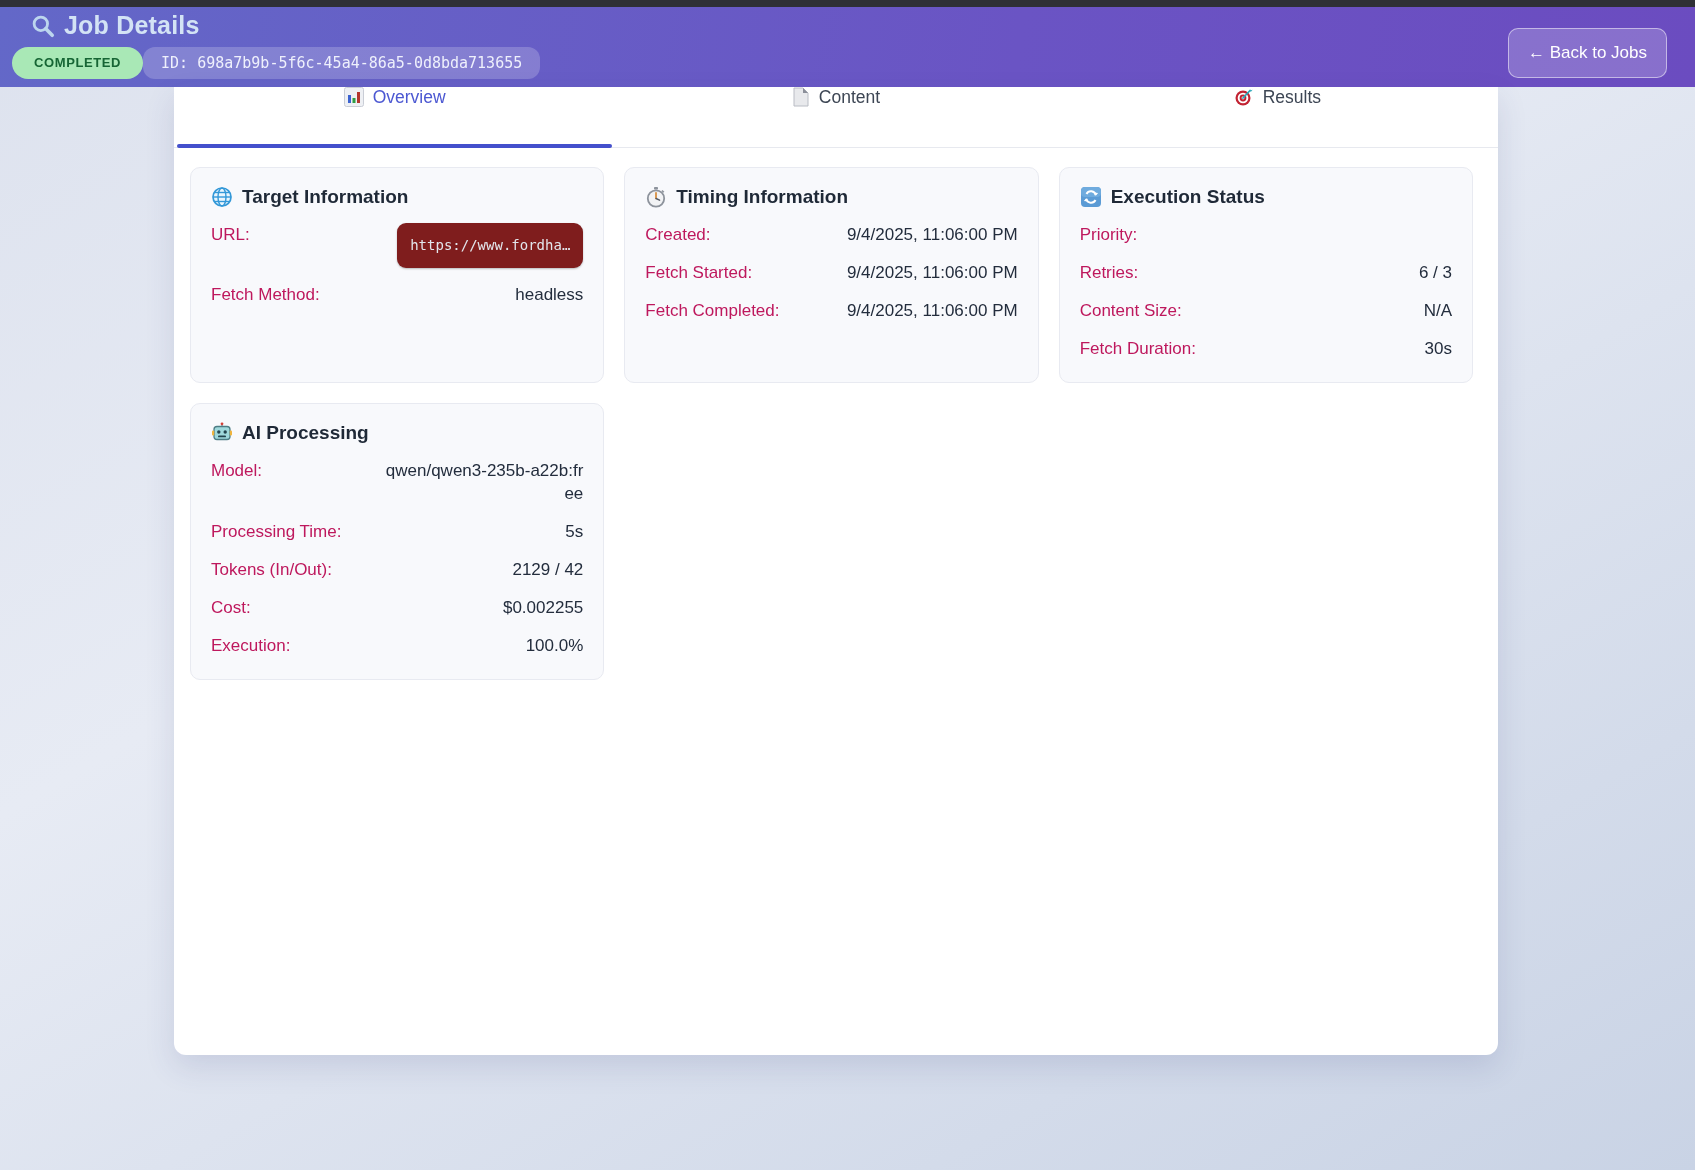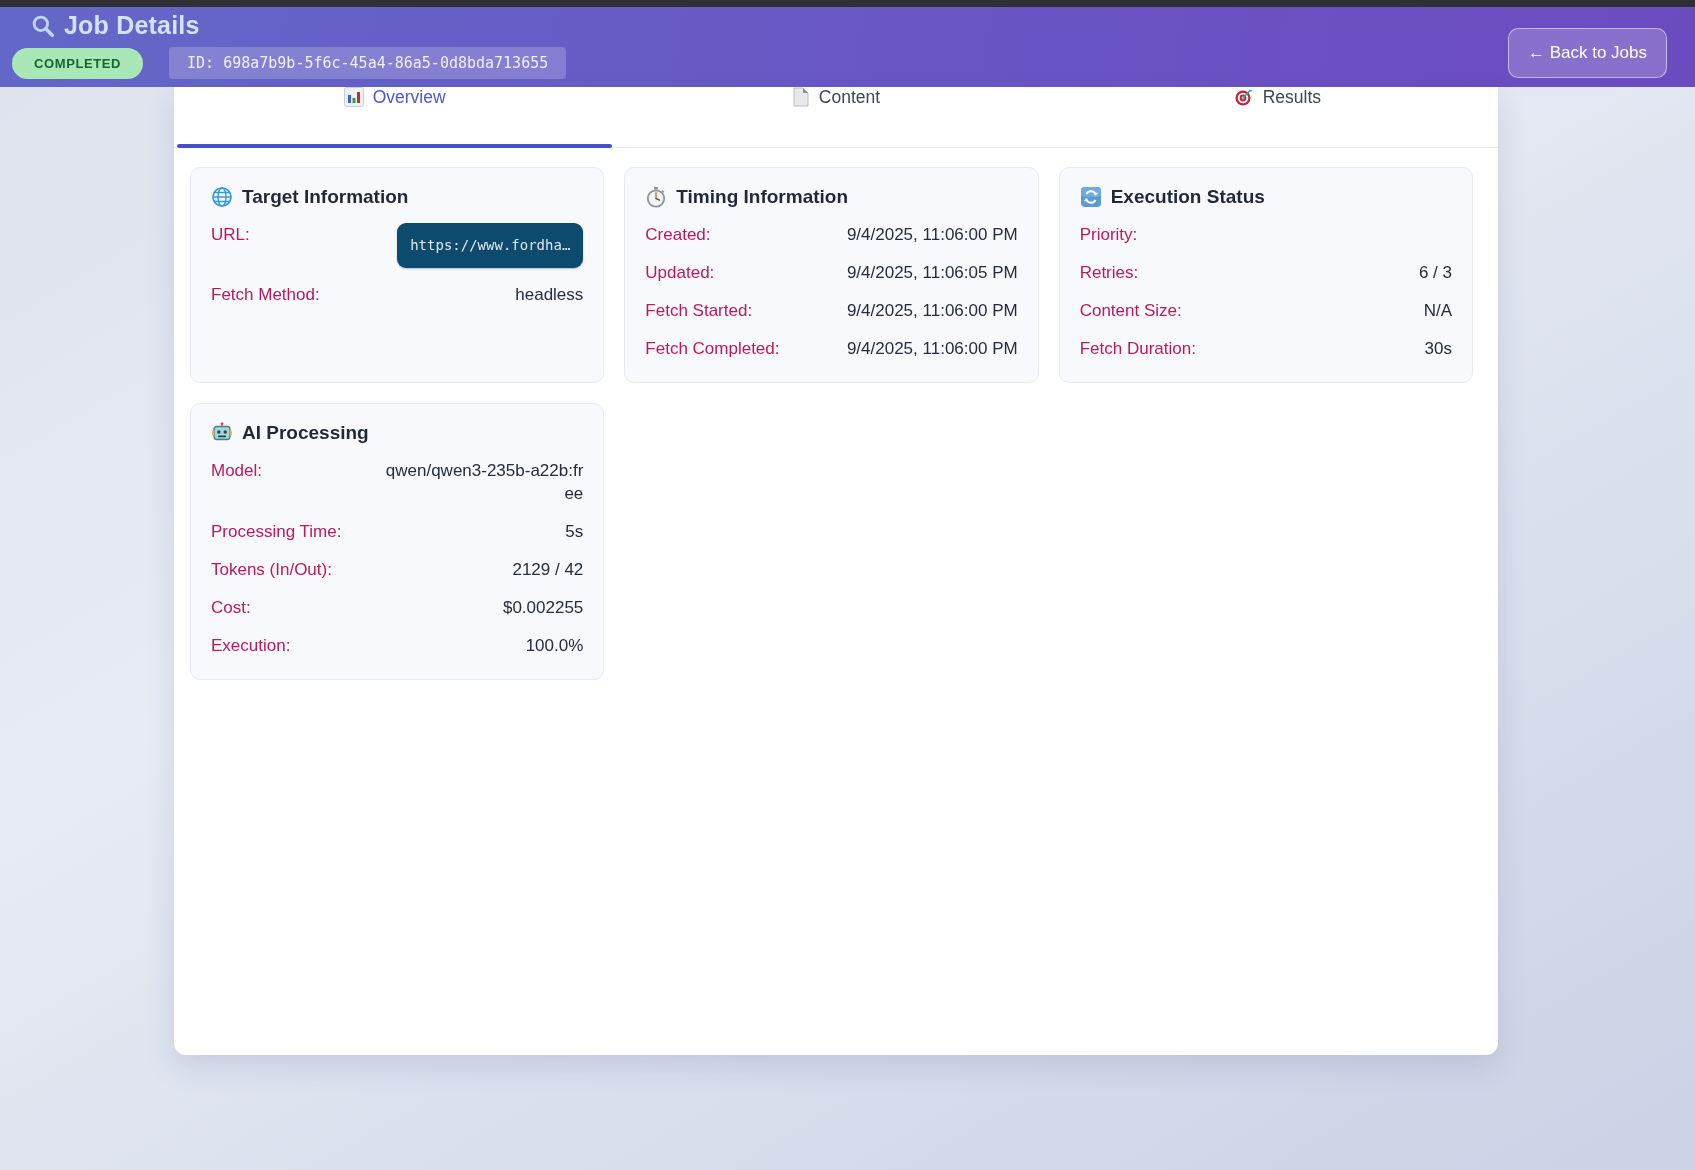--- a/index.html
+++ b/index.html
@@ -23,34 +23,34 @@
   .header-title-row {
     display: flex; align-items: center; gap: 8px;
     padding-left: 18px;
   }
   .header-title {
     font-size: 25px; font-weight: bold;
     color: #d3e3f5;
     letter-spacing: 0.2px;
   }
   .badge-row {
-    display: flex; align-items: center; gap: 26px;
+    display: flex; 
     margin-top: 7px;
   }
   .status-badge {
     background: #a9e8b6; color: #166534;
     font-size: 13px; font-weight: bold; letter-spacing: 0.6px;
     padding: 8px 22px; border-radius: 999px;
   }
   .id-badge {
     background: rgba(255,255,255,0.20);
     color: #eef0fc;
     font-family: "DejaVu Sans Mono", monospace;
     font-size: 15px;
-    padding: 7px 18px; border-radius: 4px;
+    padding: 7px 18px; border-radius: 12px;
   }
   .back-button {
     position: absolute; top: 21px; right: 28px;
     background: rgba(255,255,255,0.20);
     border: 1px solid rgba(255,255,255,0.50);
     color: #ffffff;
     font-size: 17px;
     font-family: "Liberation Sans", sans-serif;
     padding: 14px 19px; border-radius: 10px;
     cursor: pointer;
@@ -99,21 +99,21 @@
   .card-row {
     display: flex; justify-content: space-between; align-items: flex-start;
     margin-top: 15px;
     font-size: 17px; line-height: 23px;
     min-height: 23px;
   }
   .row-label { color: #be185d; flex-shrink: 0; }
   .row-value { color: #232d3d; text-align: right; }
   .row-value.wrap { max-width: 200px; word-break: break-all; margin-left: 48px; }
   .url-pill {
-    background: #0c4a6e;
+    background: #7f1d1d;
     color: #e3e6ec;
     font-family: "DejaVu Sans Mono", monospace;
     font-size: 14px;
     padding: 11px 13px;
     border-radius: 9px;
     max-width: 198px;
     white-space: nowrap; overflow: hidden;
     box-shadow: 0 1px 2px rgba(0,0,0,0.25);
     cursor: pointer;
   }
@@ -216,24 +216,20 @@
               <line x1="11" y1="12.5" x2="14.6" y2="14.2" stroke="#555b64" stroke-width="1.4" stroke-linecap="round"></line>
             </svg>
         </span>
         <span>Timing Information</span>
       </div>
       <div class="card-row">
         <span class="row-label">Created:</span>
         <span class="row-value">9/4/2025, 11:06:00 PM</span>
       </div>
       <div class="card-row">
-        <span class="row-label">Updated:</span>
-        <span class="row-value">9/4/2025, 11:06:05 PM</span>
-      </div>
-      <div class="card-row">
         <span class="row-label">Fetch Started:</span>
         <span class="row-value">9/4/2025, 11:06:00 PM</span>
       </div>
       <div class="card-row">
         <span class="row-label">Fetch Completed:</span>
         <span class="row-value">9/4/2025, 11:06:00 PM</span>
       </div>
     </div>
 
     <div class="card">

